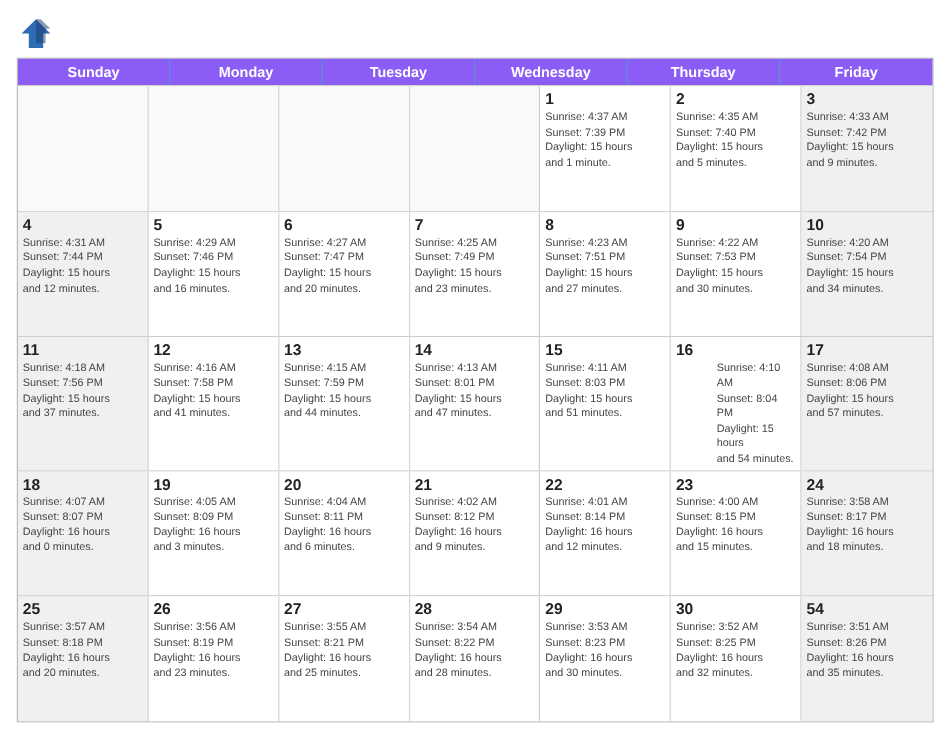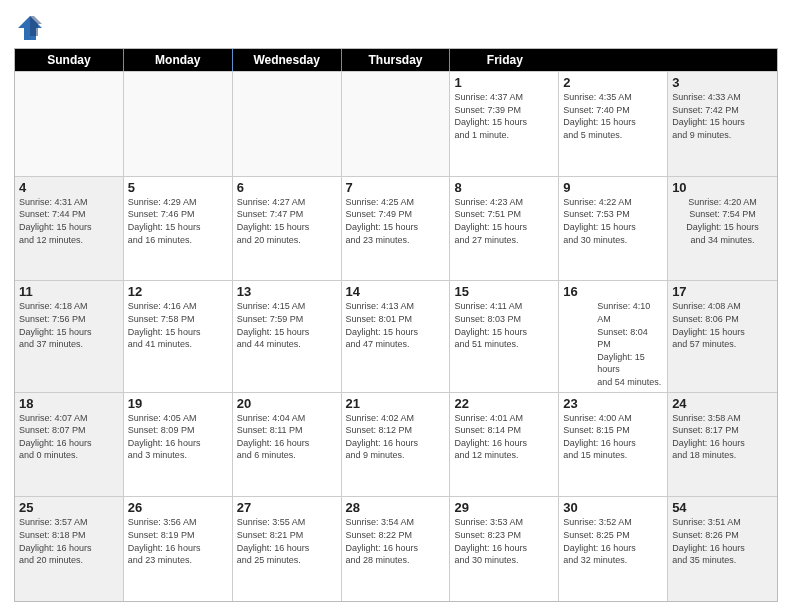--- a/index.html
+++ b/index.html
@@ -56,22 +56,22 @@
       color: #333;
     }
     .calendar {
       flex: 1;
       display: flex;
       flex-direction: column;
       border: 1px solid #bbb;
     }
     .cal-header-row {
       display: grid;
-      grid-template-columns: repeat(7, 1fr);
-      background: #000000;
+      grid-template-columns: repeat(6, 1fr);
+      background: #8b5cf6;
     }
     .cal-header-cell {
       color: #fff;
       font-size: 12px;
       font-weight: bold;
       text-align: center;
       padding: 4px 2px;
       border-right: 1px solid #5a8fd0;
     }
     .cal-header-cell:last-child { border-right: none; }
@@ -134,20 +134,21 @@
     <div class="title-block">
       <div class="title-month"></div>
       <div class="title-location"></div>
     </div>
   </div>
 
   <div class="calendar">
     <div class="cal-header-row">
     <div class="cal-header-cell">Sunday</div>
         <div class="cal-header-cell">Monday</div>
+        <div class="cal-header-cell">Tuesday</div>
         <div class="cal-header-cell">Wednesday</div>
         <div class="cal-header-cell">Thursday</div>
         <div class="cal-header-cell">Friday</div>
       </div>
     <div class="cal-body">
     <div class="cal-row">
           <div class="cal-cell empty"></div>
           <div class="cal-cell empty"></div>
           <div class="cal-cell empty"></div>
           <div class="cal-cell empty"></div>
@@ -211,21 +212,21 @@
           </div>
           <div class="cal-cell">
             <span class="day-num">9</span>
             <div class="day-info" style="white-space: pre-line;">Sunrise: 4:22 AM
 Sunset: 7:53 PM
 Daylight: 15 hours
 and 30 minutes.</div>
           </div>
           <div class="cal-cell shaded">
             <span class="day-num">10</span>
-            <div class="day-info" style="white-space: pre-line; text-align: center;">Sunrise: 4:20 AM
+            <div class="day-info" style="white-space: pre-line;">Sunrise: 4:20 AM
 Sunset: 7:54 PM
 Daylight: 15 hours
 and 34 minutes.</div>
           </div>
         </div>
         <div class="cal-row">
           <div class="cal-cell shaded">
             <span class="day-num">11</span>
             <div class="day-info" style="white-space: pre-line;">Sunrise: 4:18 AM
 Sunset: 7:56 PM

